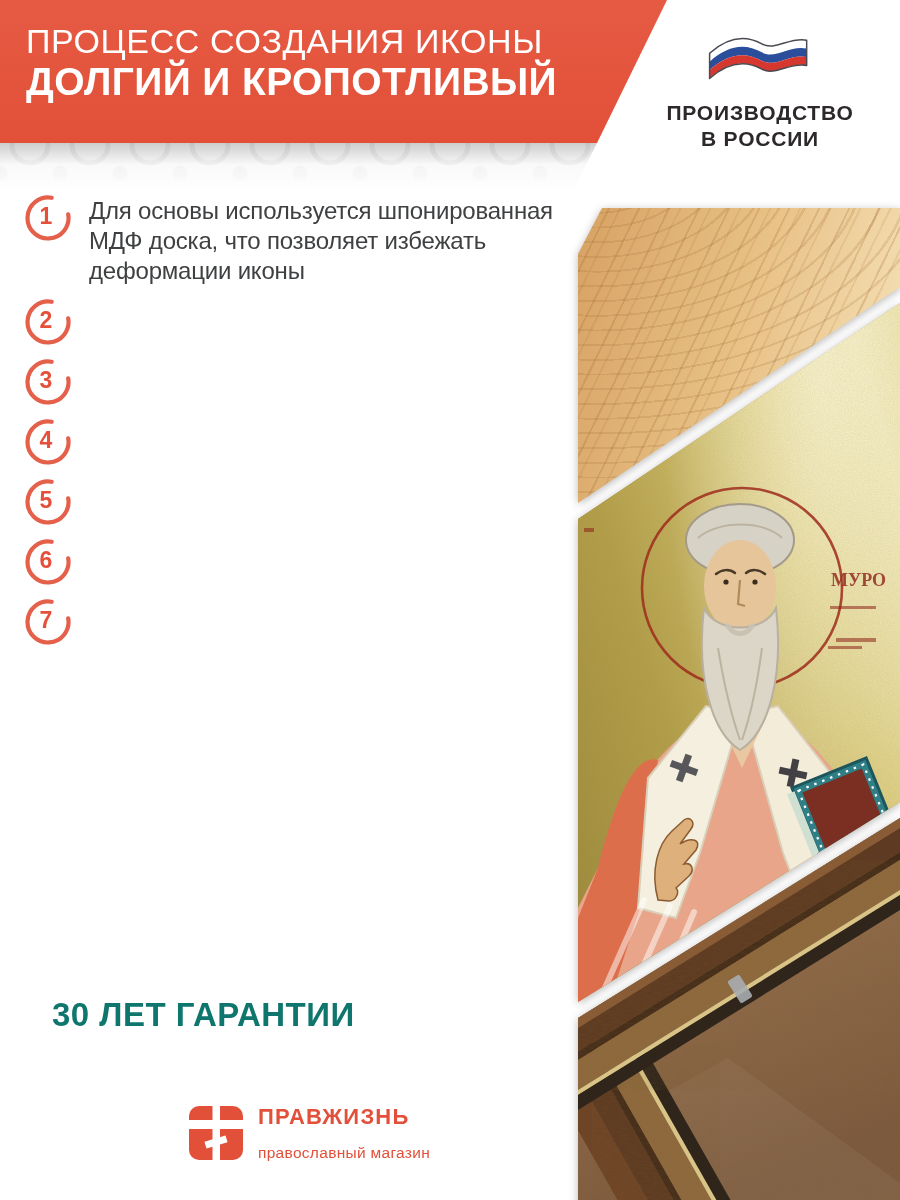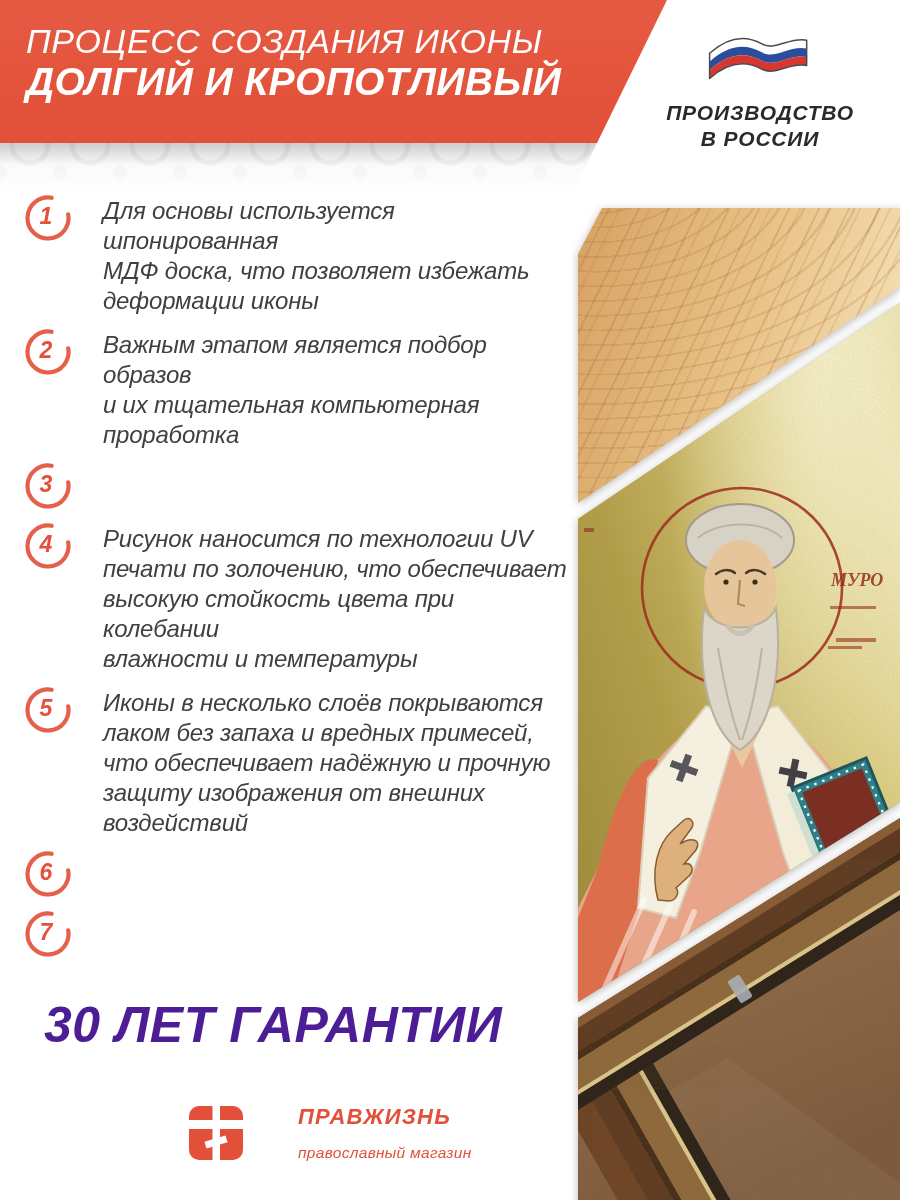--- a/index.html
+++ b/index.html
@@ -1,17 +1,17 @@
 <!DOCTYPE html>
 <html><head>
 <meta charset="utf-8">
 <style>
   html,body{margin:0;padding:0;background:#ffffff;}
   .page{position:relative;width:900px;height:1200px;background:#ffffff;overflow:hidden;
-        font-family:"Liberation Sans",sans-serif;font-style:italic;}
+        font-family:"Liberation Sans",sans-serif;}
 
   
   .banner{position:absolute;left:0;top:0;width:700px;height:143px;
           background:linear-gradient(180deg,#e65a43,#e25038);
           clip-path:polygon(0 0,667px 0,597px 143px,0 143px);
           color:#fff;padding-left:0;}
   .banner-inner{padding:22px 0 0 26px;}
   .banner-line1{font-size:34px;font-weight:400;letter-spacing:.6px;line-height:38px;}
   .banner-line2{font-size:39px;font-weight:bold;letter-spacing:.4px;line-height:44px;}
 
@@ -35,29 +35,29 @@
   .flag{display:block;margin:0 auto 12px auto;}
   .made-in-text{font-size:21px;font-weight:bold;color:#2d292a;letter-spacing:.8px;line-height:26px;}
 
   
   .steps{position:absolute;left:24px;top:196px;width:545px;}
   .step{display:flex;align-items:flex-start;margin-bottom:14px;}
   .badge{position:relative;width:48px;height:48px;flex:0 0 48px;margin-top:-2px;}
   .badge svg{position:absolute;inset:0;}
   .badge .num{position:absolute;inset:0;display:flex;align-items:center;justify-content:center;
               font-size:23px;font-weight:bold;color:#e5503a;padding:0 4px 3px 0;}
-  .step-text{margin-left:31px;font-size:24px;line-height:30px;color:#3f4042;
+  .step-text{margin-left:17px;font-size:24px;line-height:30px;color:#3f4042;
              letter-spacing:-0.2px;white-space:pre-line;}
 
   
-  .guarantee{position:absolute;left:44px;top:996px;font-size:50px;font-weight:bold;
-             color:#4c1d95;letter-spacing:.5px;}
-
-  
-  .logo-row{position:absolute;left:188px;top:1104px;display:flex;align-items:center;gap:40px;}
+  .guarantee{position:absolute;left:52px;top:996px;font-size:33px;font-weight:bold;
+             color:#0f766e;letter-spacing:.5px;}
+
+  
+  .logo-row{position:absolute;left:188px;top:1104px;display:flex;align-items:center;}
   .logo-text{margin-left:14px;color:#e2503a;}
   .logo-brand{font-size:22px;font-weight:bold;letter-spacing:1.2px;}
   .logo-sub{font-size:15.5px;margin-top:14px;letter-spacing:.3px;}
 
   
   .photo-col{position:absolute;left:578px;top:208px;width:322px;height:1007px;}
   .ph-wrap{position:absolute;inset:0;filter:drop-shadow(0 2px 4px rgba(0,0,0,.28));}
   .ph{position:absolute;inset:0;}
   .ph-wood{clip-path:polygon(24px 0,322px 0,322px 79px,0 295px,0 46px);
      background-image:
@@ -110,59 +110,47 @@
 деформации иконы</div>
     </div>
 
     <div class="step">
       <div class="badge">
         <svg viewBox="0 0 48 48">
           <path d="M44.2,20.4 A20.5,20.5 0 1 1 27.6,3.8" fill="none" stroke="#e5604a" stroke-width="4.2" stroke-linecap="round"></path>
         </svg>
         <div class="num">2</div>
       </div>
-      <div class="step-text">Важным этапом является подбор образов
-и их тщательная компьютерная
-проработка</div>
     </div>
 
     <div class="step">
       <div class="badge">
         <svg viewBox="0 0 48 48">
           <path d="M44.2,20.4 A20.5,20.5 0 1 1 27.6,3.8" fill="none" stroke="#e5604a" stroke-width="4.2" stroke-linecap="round"></path>
         </svg>
         <div class="num">3</div>
       </div>
     </div>
 
     <div class="step">
       <div class="badge">
         <svg viewBox="0 0 48 48">
           <path d="M44.2,20.4 A20.5,20.5 0 1 1 27.6,3.8" fill="none" stroke="#e5604a" stroke-width="4.2" stroke-linecap="round"></path>
         </svg>
         <div class="num">4</div>
       </div>
-      <div class="step-text">Рисунок наносится по технологии UV
-печати по золочению, что обеспечивает
-высокую стойкость цвета при колебании
-влажности и температуры</div>
     </div>
 
     <div class="step">
       <div class="badge">
         <svg viewBox="0 0 48 48">
           <path d="M44.2,20.4 A20.5,20.5 0 1 1 27.6,3.8" fill="none" stroke="#e5604a" stroke-width="4.2" stroke-linecap="round"></path>
         </svg>
         <div class="num">5</div>
       </div>
-      <div class="step-text">Иконы в несколько слоёв покрываются
-лаком без запаха и вредных примесей,
-что обеспечивает надёжную и прочную
-защиту изображения от внешних
-воздействий</div>
     </div>
 
     <div class="step">
       <div class="badge">
         <svg viewBox="0 0 48 48">
           <path d="M44.2,20.4 A20.5,20.5 0 1 1 27.6,3.8" fill="none" stroke="#e5604a" stroke-width="4.2" stroke-linecap="round"></path>
         </svg>
         <div class="num">6</div>
       </div>
     </div>

